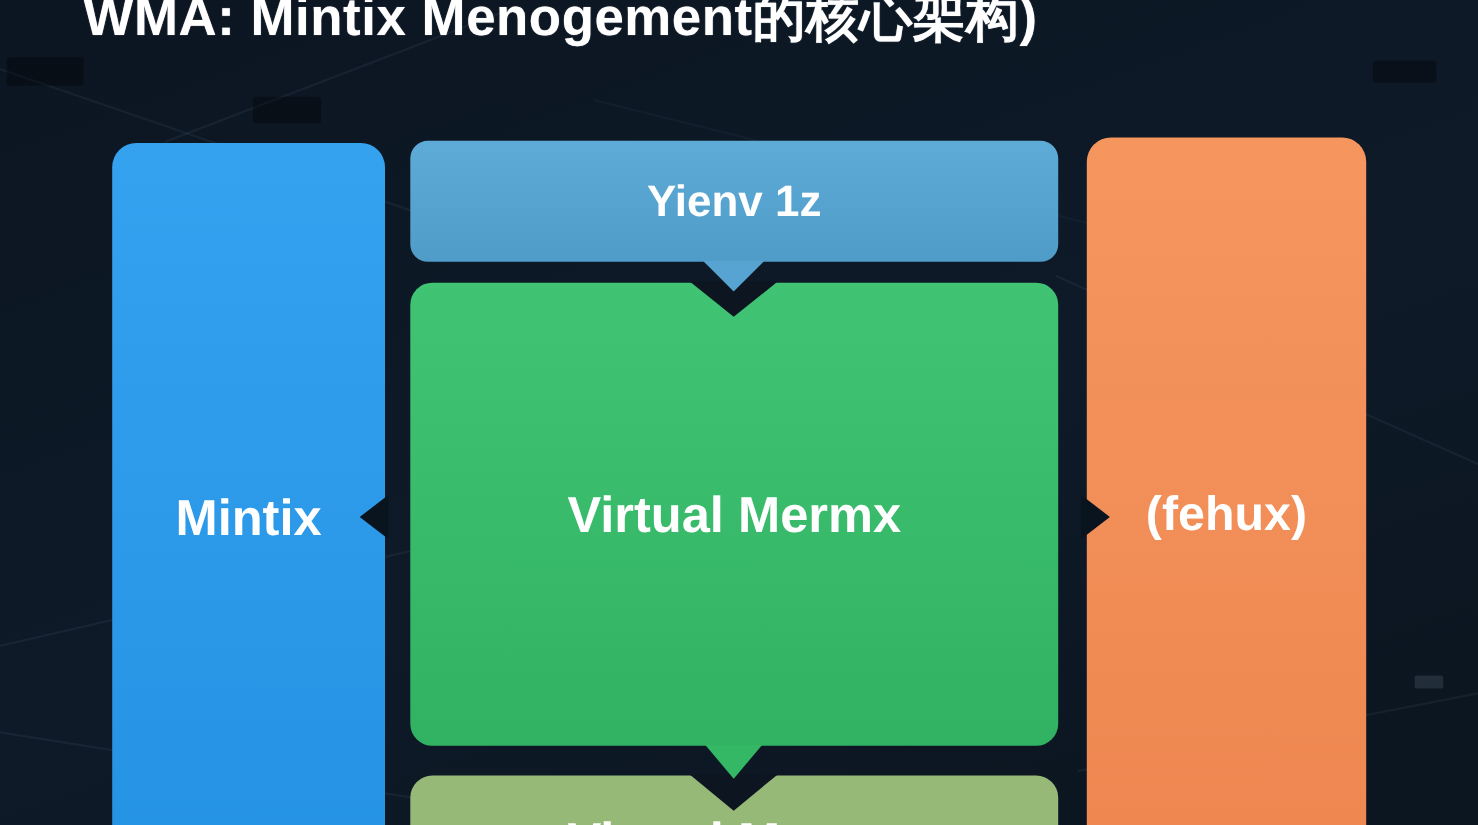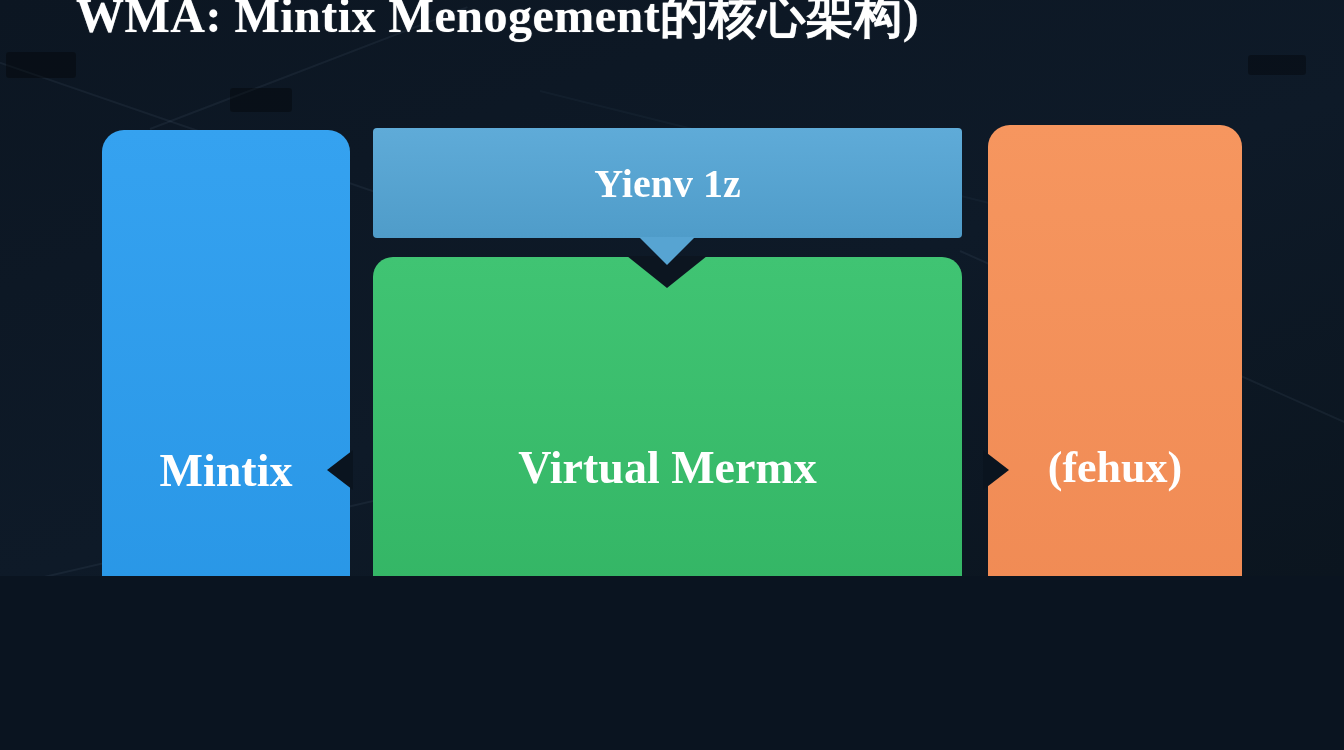--- a/index.html
+++ b/index.html
@@ -1,19 +1,19 @@
 <!DOCTYPE html>
 <html><head>
 <meta charset="utf-8">
 <style>
   html,body{margin:0;padding:0;background:#0a1420;}
   .stage{
-    position:relative;width:1344px;height:576px;overflow:hidden;
+    position:relative;width:1344px;height:750px;overflow:hidden;
     background:linear-gradient(160deg,#0c1622 0%,#0e1a28 55%,#0b151f 100%);
-    font-family:Liberation Serif, serif;
+    font-family:Liberation Sans, sans-serif;
   }
   
   .bg-line{position:absolute;height:2px;background:rgba(150,185,215,0.07);transform-origin:0 50%;}
   .bg-patch-dark{position:absolute;background:rgba(0,0,0,0.32);border-radius:3px;}
   .bg-patch-light{position:absolute;background:rgba(200,215,230,0.12);border-radius:2px;}
 
   .title{
     position:absolute;left:76px;top:-16px;margin:0;
     font-size:48px;font-weight:700;color:#ffffff;letter-spacing:0.5px;
     text-shadow:0 0 1px rgba(255,255,255,0.6);white-space:nowrap;
@@ -22,21 +22,21 @@
   .block{
     position:absolute;display:flex;align-items:center;justify-content:center;
     color:#ffffff;font-weight:700;text-align:center;
   }
   .block-left{
     left:102px;top:130px;width:248px;height:680px;border-radius:22px;
     background:linear-gradient(180deg,#35a2f0 0%,#2492e2 100%);
     font-size:46px;z-index:2;
   }
   .block-top{
-    left:373px;top:128px;width:589px;height:110px;border-radius:4px;
+    left:373px;top:128px;width:589px;height:110px;border-radius:16px;
     background:linear-gradient(180deg,#5fabd8 0%,#4f9cc9 100%);
     font-size:40px;z-index:3;
   }
   .block-center{
     left:373px;top:257px;width:589px;height:421px;border-radius:20px;
     background:linear-gradient(180deg,#40c473 0%,#31b262 100%);
     font-size:46px;z-index:2;
   }
   .block-right{
     left:988px;top:125px;width:254px;height:685px;border-radius:22px;

